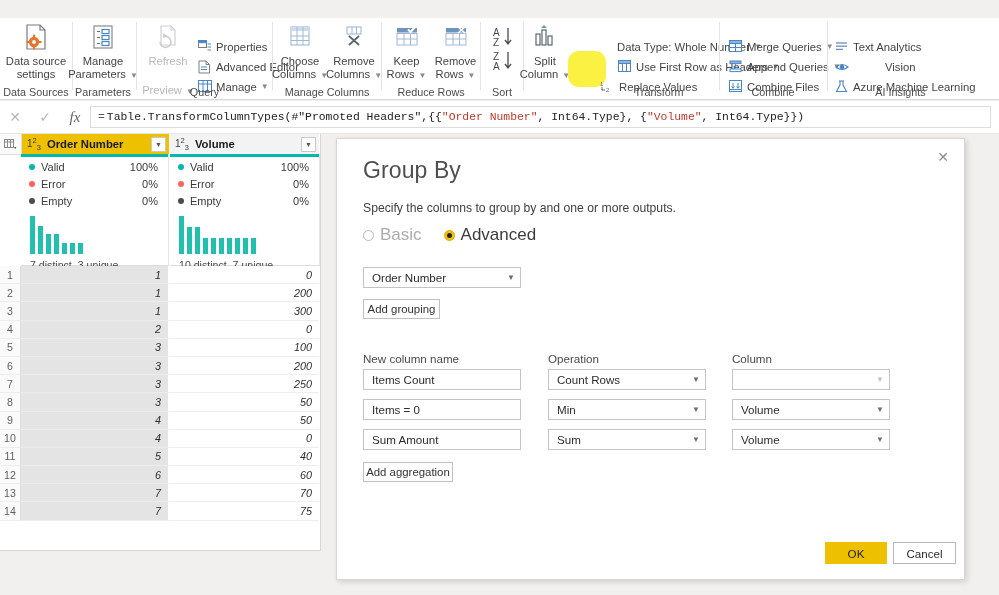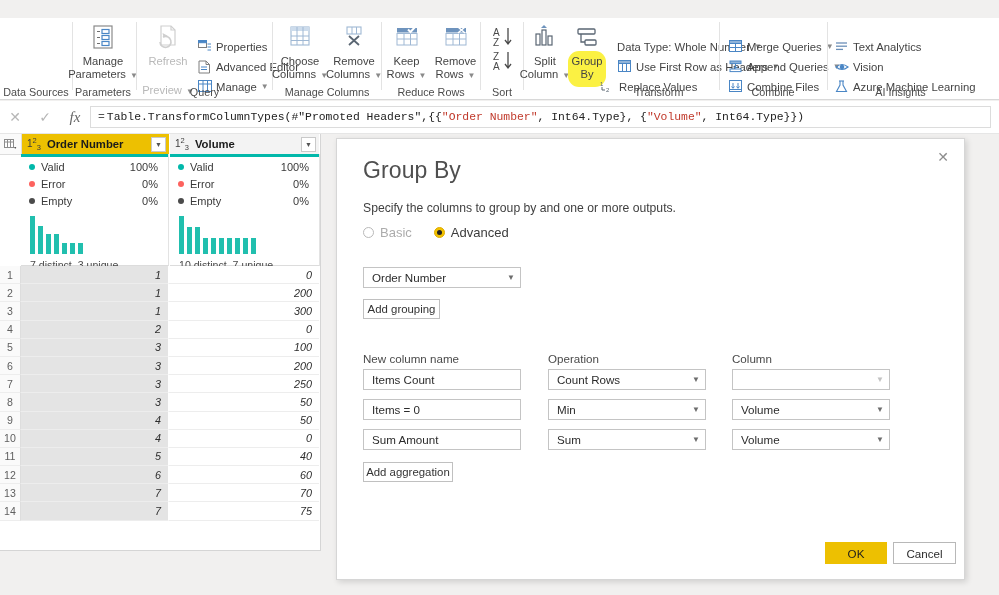--- a/index.html
+++ b/index.html
@@ -228,21 +228,21 @@
     border: 1px solid #b9b9b9; background: #fff;
     margin-right: 6px; box-sizing: border-box;
     display: flex; align-items: center; justify-content: center;
   }
   .rdbox.on { border-color: #e0ac00; }
   .rdbox.on::after {
     content: ""; width: 5px; height: 5px; border-radius: 50%;
     background: #222222;
   }
   .rdbox.on { background: #f2c200; }
-  .rdlbl { font-size: 13px; color: #3c3c3c; }
+  .rdlbl { font-size: 17px; color: #3c3c3c; }
   .rdlbl.dim { color: #acacac; }
 
   .sel-box {
     position: absolute;
     border: 1px solid #c4c4c4; background: #ffffff;
     box-sizing: border-box;
     display: flex; align-items: center;
     font-size: 11.6px; color: #2c2c2c;
     padding-left: 8px;
   }
@@ -295,20 +295,38 @@
 </style>
 </head>
 <body>
 
 <div id="app">
 
 
   <div class="ribbon">
 
     <div class="rgroup" style="left:0px; width:72px;">
+      <div class="bigbtn" style="left:0px;">
+        <div class="bigicon">
+          <svg width="28" height="30" viewBox="0 0 28 30">
+            <path d="M5 3 h13 l5 5 v19 h-18 z" fill="#fff" stroke="#7a7a7a" stroke-width="1.2"></path>
+            <path d="M18 3 v5 h5" fill="none" stroke="#7a7a7a" stroke-width="1.2"></path>
+            <circle cx="12" cy="20" r="5.2" fill="#e8732a"></circle>
+            <circle cx="12" cy="20" r="1.9" fill="#fff"></circle>
+            <g fill="#e8732a">
+              <rect x="11" y="12.6" width="2" height="3"></rect>
+              <rect x="11" y="24.4" width="2" height="3"></rect>
+              <rect x="4.5" y="19" width="3" height="2"></rect>
+              <rect x="16.5" y="19" width="3" height="2"></rect>
+            </g>
+          </svg>
+        </div>
+        <div class="lbl">Data source</div>
+        <div class="lbl" style="margin-top:0">settings</div>
+      </div>
       <div class="glabel">Data Sources</div>
     </div>
     <div class="rdiv" style="left:72px;"></div>
 
     <div class="rgroup" style="left:73px; width:60px;">
       <div class="bigbtn" style="left:-6px;">
         <div class="bigicon">
           <svg width="26" height="30" viewBox="0 0 26 30">
             <rect x="4" y="4" width="18" height="22" fill="#fff" stroke="#8a8a8a" stroke-width="1.2"></rect>
             <g fill="none" stroke="#4a86c5" stroke-width="1.2">
@@ -493,31 +511,20 @@
             <rect x="16" y="14" width="4" height="9" fill="none" stroke="#5a6673" stroke-width="1.2"></rect>
           </svg>
         </div>
         <div class="lbl">Split</div>
         <div class="lbl" style="margin-top:0">
           <span>Column</span><span class="caret">▼</span>
         </div>
       </div>
 
       <div class="hl-groupby" style="left:44px; top:33px; width:38px; height:36px;"></div>
-      <div class="bigbtn" style="left:40px; width:46px; z-index:2;">
-        <div class="bigicon">
-          <svg width="28" height="30" viewBox="0 0 28 30">
-            <rect x="5" y="7" width="17" height="5" rx="1" fill="none" stroke="#5a6673" stroke-width="1.3"></rect>
-            <rect x="12" y="18" width="11" height="5" rx="1" fill="none" stroke="#5a6673" stroke-width="1.3"></rect>
-            <path d="M8 12 v8 h4" fill="none" stroke="#5a6673" stroke-width="1.3"></path>
-          </svg>
-        </div>
-        <div class="lbl">Group</div>
-        <div class="lbl" style="margin-top:0">By</div>
-      </div>
 
       <div class="smbtn" style="left:93px; top:20px;">
         <span class="slbl">Data Type: Whole Number</span>
         <span class="caret">▼</span>
       </div>
       <div class="smbtn" style="left:93px; top:40px;">
         <span class="sicon">
           <svg width="13" height="13" viewBox="0 0 13 13">
             <rect x="0.5" y="0.5" width="12" height="11" fill="#fff" stroke="#4a86c5"></rect>
             <rect x="0.5" y="0.5" width="12" height="3" fill="#8fb3d9" stroke="#4a86c5"></rect>
@@ -587,21 +594,21 @@
           <svg width="13" height="13" viewBox="0 0 13 13">
             <g stroke="#6b8fb8" stroke-width="1.3">
               <line x1="1" y1="3" x2="12" y2="3"></line>
               <line x1="1" y1="6.2" x2="12" y2="6.2"></line>
               <line x1="1" y1="9.4" x2="8" y2="9.4"></line>
             </g>
           </svg>
         </span>
         <span class="slbl">Text Analytics</span>
       </div>
-      <div class="smbtn" style="left:6px; top:40px;">
+      <div class="smbtn" style="left:6px; top:40px;gap:32px;">
         <span class="sicon">
           <svg width="14" height="12" viewBox="0 0 14 12">
             <path d="M1 6 q6 -5 12 0 q-6 5 -12 0z" fill="none" stroke="#4a86c5" stroke-width="1.2"></path>
             <circle cx="7" cy="6" r="2.3" fill="#4a86c5"></circle>
           </svg>
         </span>
         <span class="slbl">Vision</span>
       </div>
       <div class="smbtn" style="left:6px; top:60px;">
         <span class="sicon">

